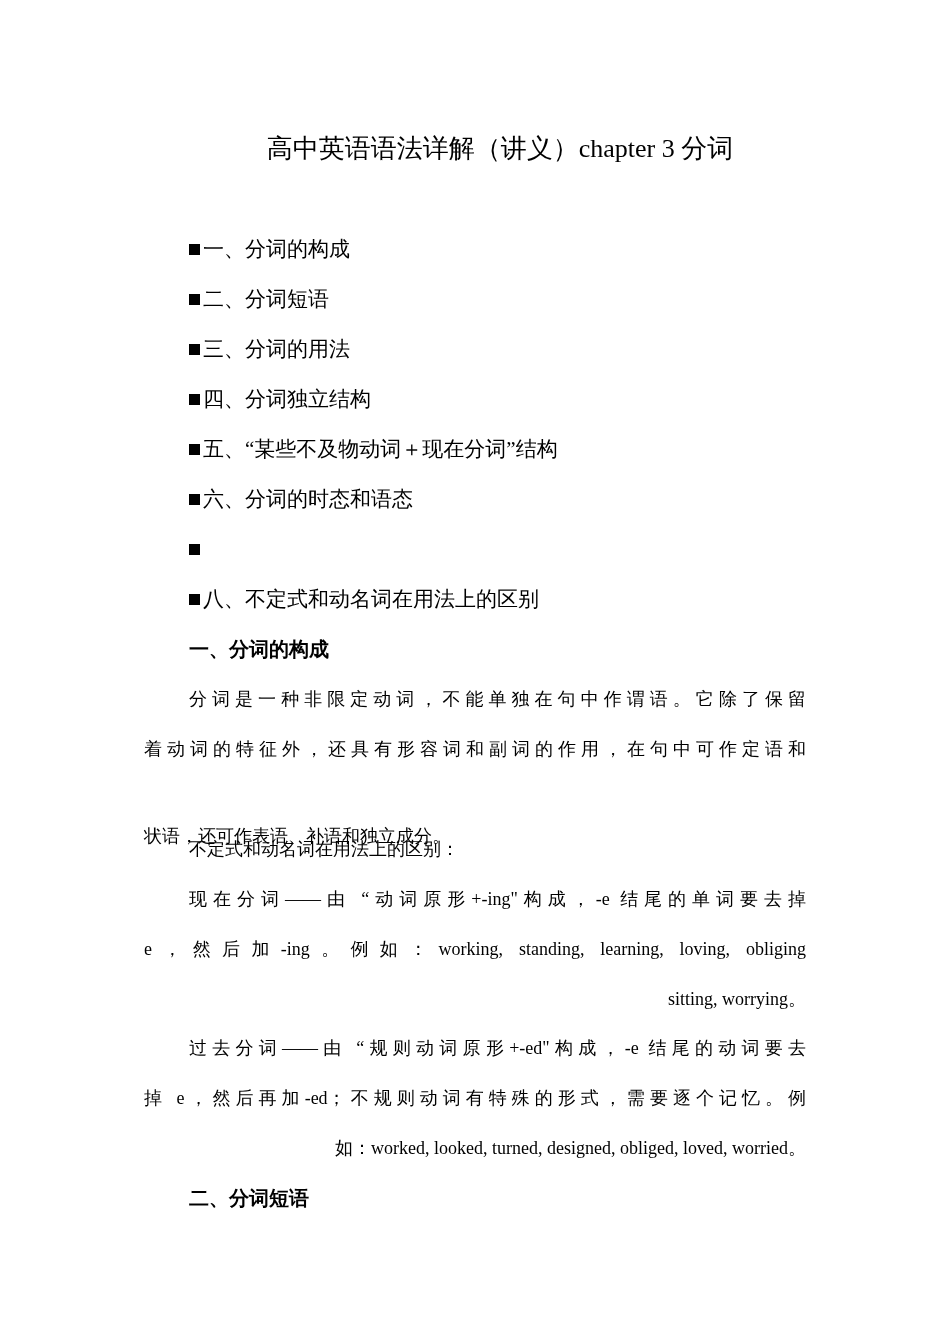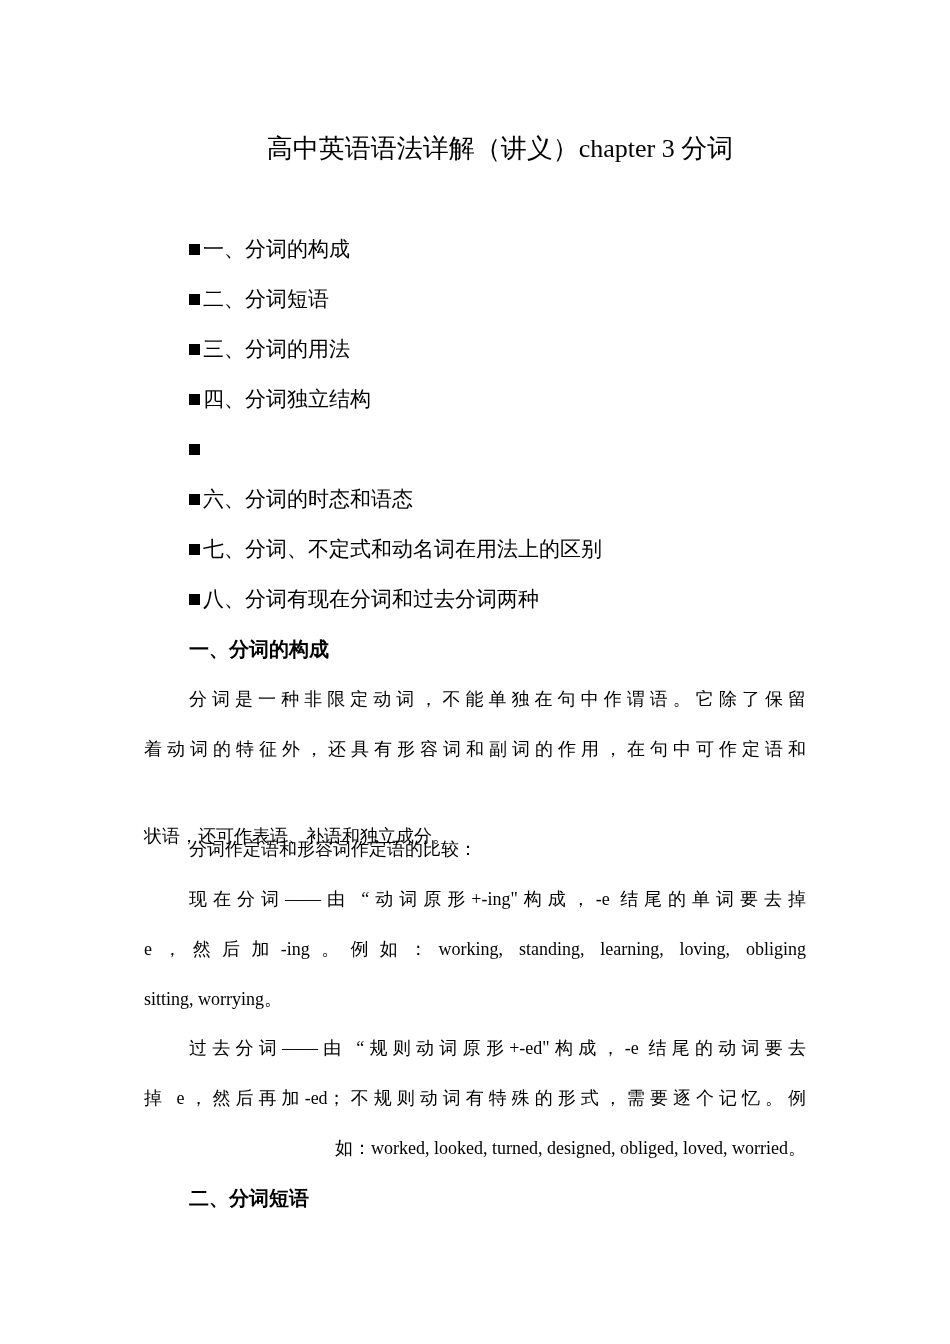--- a/index.html
+++ b/index.html
@@ -80,37 +80,37 @@
 
 <div class="page">
 
   <div class="title" style="width:1000px;left:0;">高中英语语法详解（讲义）chapter 3 分词</div>
 
   <ul class="toc">
     <li class="toc-item"><span class="bullet"></span><span>一、分词的构成</span></li>
     <li class="toc-item"><span class="bullet"></span><span>二、分词短语</span></li>
     <li class="toc-item"><span class="bullet"></span><span>三、分词的用法</span></li>
     <li class="toc-item"><span class="bullet"></span><span>四、分词独立结构</span></li>
+    <li class="toc-item"><span class="bullet"></span><span>五、“某些不及物动词＋现在分词”结构</span></li>
+    <li class="toc-item"><span class="bullet"></span><span>六、分词的时态和语态</span></li>
     <li class="toc-item"><span class="bullet"></span></li>
-    <li class="toc-item"><span class="bullet"></span><span>六、分词的时态和语态</span></li>
-    <li class="toc-item"><span class="bullet"></span><span>七、分词、不定式和动名词在用法上的区别</span></li>
-    <li class="toc-item"><span class="bullet"></span><span>八、分词有现在分词和过去分词两种</span></li>
+    <li class="toc-item"><span class="bullet"></span><span>八、不定式和动名词在用法上的区别</span></li>
   </ul>
 
   <div class="line indent heading" style="top:631px;">一、分词的构成</div>
 
   <div class="line indent justify" style="top:681px;">分词是一种非限定动词，不能单独在句中作谓语。它除了保留</div>
   <div class="line justify" style="top:731px;">着动词的特征外，还具有形容词和副词的作用，在句中可作定语和</div>
   <div class="line" style="top:818px;">状语，还可作表语、补语和独立成分。</div>
 
-  <div class="line indent" style="top:831px;">分词作定语和形容词作定语的比较：</div>
+  <div class="line indent" style="top:831px;">不定式和动名词在用法上的区别：</div>
 
   <div class="line indent justify" style="top:881px;">现在分词——由 “动词原形+-ing"构成，-e 结尾的单词要去掉</div>
   <div class="line justify" style="top:931px;">e，然后加-ing。例如：working, standing, learning, loving, obliging</div>
-  <div class="line" style="top:981px;">sitting, worrying。</div>
+  <div class="line" style="top:981px;text-align:right;">sitting, worrying。</div>
 
   <div class="line indent justify" style="top:1030px;">过去分词——由 “规则动词原形+-ed"构成，-e 结尾的动词要去</div>
   <div class="line justify" style="top:1080px;">掉 e，然后再加-ed；不规则动词有特殊的形式，需要逐个记忆。例</div>
   <div class="line" style="top:1130px;text-align:right;">如：worked, looked, turned, designed, obliged, loved, worried。</div>
 
   <div class="line indent heading" style="top:1180px;">二、分词短语</div>
 
 </div>
 
 </body></html>

